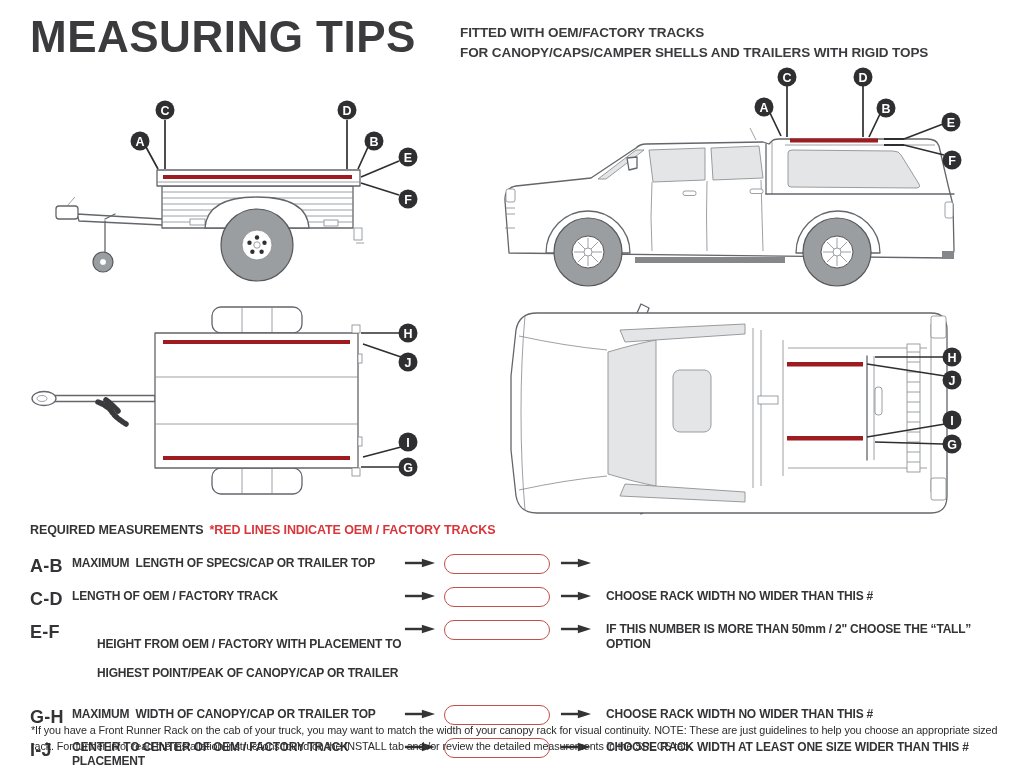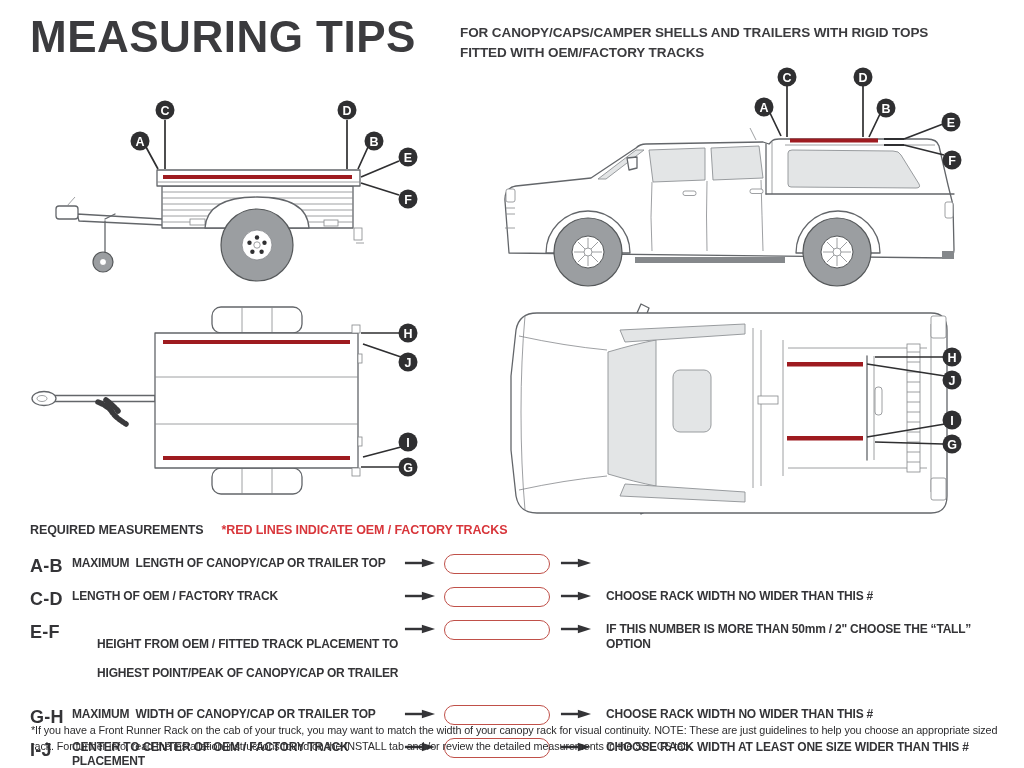--- a/index.html
+++ b/index.html
@@ -29,21 +29,21 @@
   .d-dark{fill:#85888b;stroke:none;}
   .track{fill:#9e1b20;stroke:none;}
   .leader{fill:none;stroke:#2f2f31;stroke-width:1.7;}
   .eline{fill:none;stroke:#2f2f31;stroke-width:2;}
   .chain{fill:none;stroke:#3a3a3c;stroke-width:5.5;stroke-dasharray:4.5 2.5;stroke-linecap:round;}
   .marker{fill:#2f2f31;}
   .marker-letter{font-family:"Liberation Sans",sans-serif;font-size:12.5px;font-weight:bold;
                  fill:#fff;text-anchor:middle;}
 
   
-  .legend{position:absolute;left:30px;top:523px;display:flex;gap:18px;
+  .legend{position:absolute;left:30px;top:523px;display:flex;gap:6px;
           font-size:12.5px;font-weight:bold;letter-spacing:-.1px;}
   .legend .rednote{color:#d8363b;}
   .rows{position:absolute;left:30px;top:556px;width:980px;}
   .mrow{display:flex;align-items:flex-start;margin-bottom:12px;}
   .code{width:42px;font-size:18px;font-weight:bold;letter-spacing:.2px;}
   .desc{width:332px;font-size:12px;font-weight:bold;line-height:14.5px;
         letter-spacing:-.2px;white-space:pre-wrap;}
   .arrow{width:32px;height:10px;flex:0 0 32px;margin-top:2px;margin-right:8px;}
   .arrow line{stroke:#343437;stroke-width:2.6;}
   .arrow polygon{fill:#343437;}
@@ -55,22 +55,22 @@
   .footnote{position:absolute;left:31px;top:722px;width:988px;font-size:10.8px;
             line-height:1.5;color:#2b2b2d;letter-spacing:-.1px;margin:0;}
 </style>
 </head>
 <body>
 
 <div class="canvas">
 
   <h1 class="title">MEASURING TIPS</h1>
   <div class="subtitle">
+    <div>FITTED WITH OEM/FACTORY TRACKS</div>
     <div>FOR CANOPY/CAPS/CAMPER SHELLS AND TRAILERS WITH RIGID TOPS</div>
-    <div>FITTED WITH OEM/FACTORY TRACKS</div>
   </div>
 
   <svg id="trailer-side" class="svgbox" width="440" height="228" viewBox="0 0 440 228">
     <g>
 
       <path class="d-ln" d="M137,134 L52,129 M137,140 L54,136 M52,129 L54,136"></path>
       <rect class="d-fill" x="31" y="121" width="22" height="13" rx="3"></rect>
       <path class="d-thin" d="M42,121 L50,112"></path>
       <path class="d-ln" d="M80,136 L80,168" stroke-width="2.4"></path>
       <path class="d-ln" d="M80,134 L90,129"></path>
@@ -305,21 +305,21 @@
 
   <div class="legend">
     <span>REQUIRED MEASUREMENTS</span>
     <span class="rednote">*RED LINES INDICATE OEM / FACTORY TRACKS</span>
   </div>
 
   <div class="rows">
 
     <div class="mrow">
       <div class="code">A-B</div>
-      <div class="desc">MAXIMUM  LENGTH OF CANOPY/CAP OR TRAILER TOP</div>
+      <div class="desc">MAXIMUM  LENGTH OF SPECS/CAP OR TRAILER TOP</div>
       <svg class="arrow" viewBox="0 0 34 10">
         <line x1="1" y1="5" x2="21" y2="5"></line>
           <polygon points="19,0.5 33,5 19,9.5"></polygon>
         </svg>
       <div class="pill"></div>
       <svg class="arrow" viewBox="0 0 34 10">
         <line x1="1" y1="5" x2="21" y2="5"></line>
           <polygon points="19,0.5 33,5 19,9.5"></polygon>
         </svg>
     </div>
@@ -335,21 +335,21 @@
       <svg class="arrow" viewBox="0 0 34 10">
         <line x1="1" y1="5" x2="21" y2="5"></line>
           <polygon points="19,0.5 33,5 19,9.5"></polygon>
         </svg>
       <div class="guide">CHOOSE RACK WIDTH NO WIDER THAN THIS #</div>
     </div>
 
     <div class="mrow">
       <div class="code">E-F</div>
       <div class="desc">
-        <span>HEIGHT FROM OEM / FITTED TRACK PLACEMENT TO</span><br>
+        <span>HEIGHT FROM OEM / FACTORY WITH PLACEMENT TO</span><br>
         <span>HIGHEST POINT/PEAK OF CANOPY/CAP OR TRAILER</span>
       </div>
       <svg class="arrow" viewBox="0 0 34 10">
         <line x1="1" y1="5" x2="21" y2="5"></line>
           <polygon points="19,0.5 33,5 19,9.5"></polygon>
         </svg>
       <div class="pill"></div>
       <svg class="arrow" viewBox="0 0 34 10">
         <line x1="1" y1="5" x2="21" y2="5"></line>
           <polygon points="19,0.5 33,5 19,9.5"></polygon>

